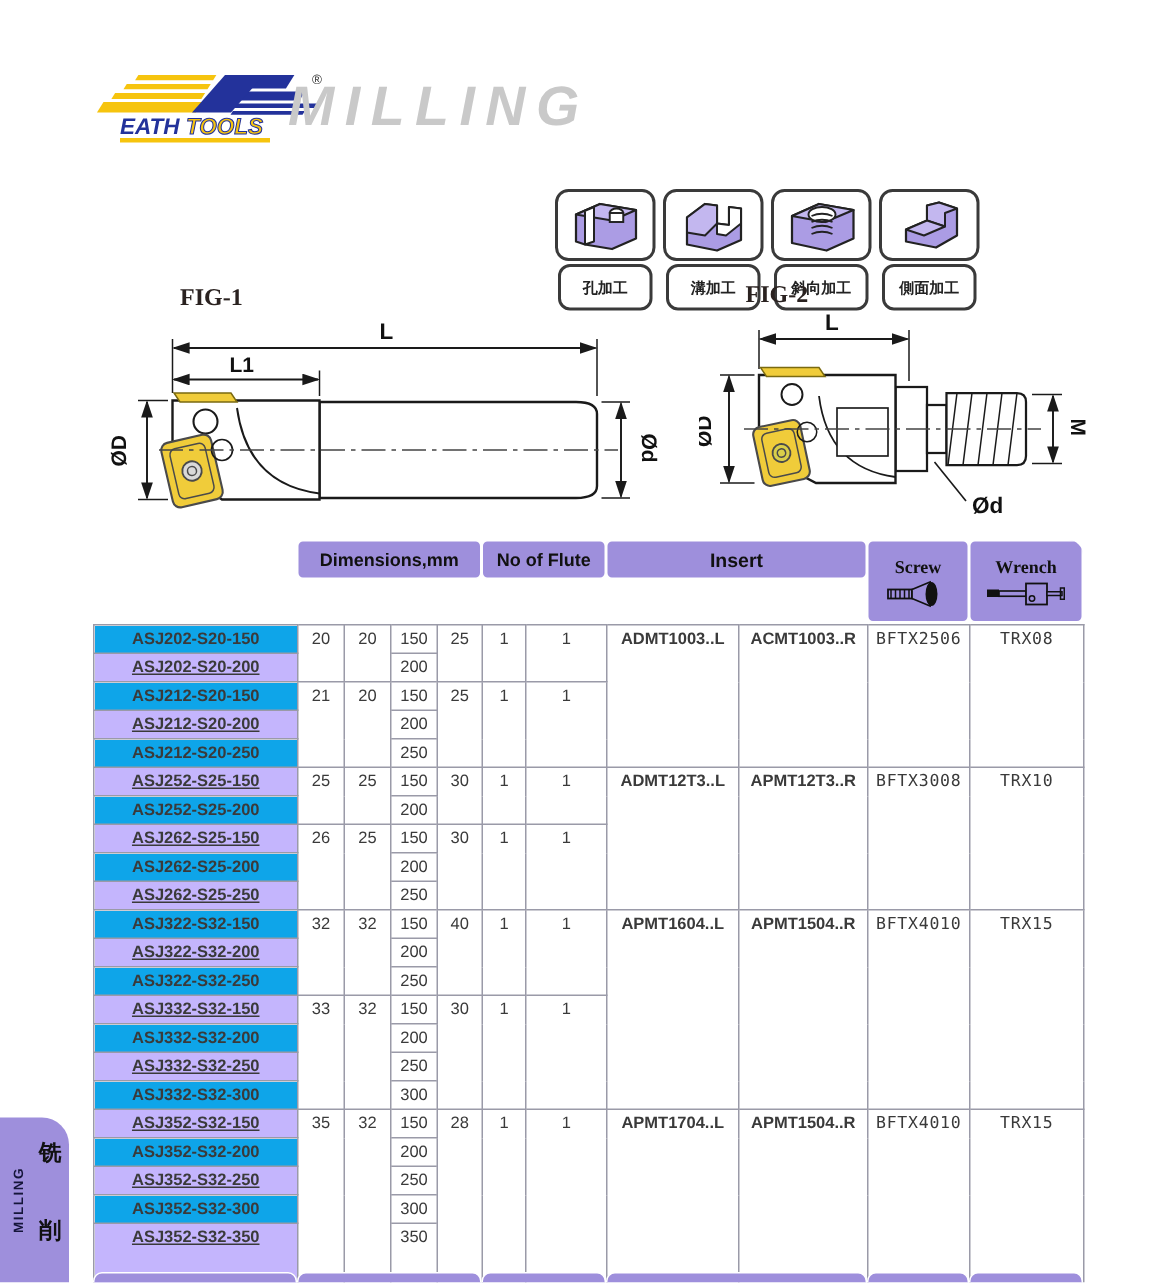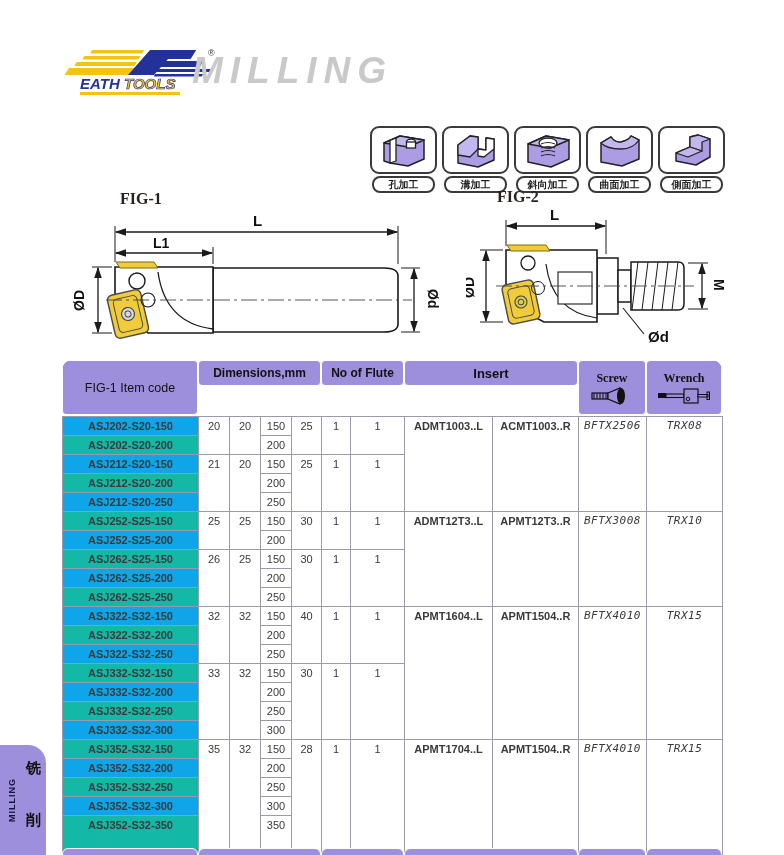--- a/index.html
+++ b/index.html
@@ -9,21 +9,21 @@
   
   #logo{position:absolute;left:58px;top:44px;width:180px;height:58px;}
   #big-title{position:absolute;left:192px;top:50px;font-size:37px;font-weight:bold;
              font-style:italic;color:#c9c9c9;letter-spacing:7px;font-family:"Liberation Sans",sans-serif;}
 
   
   #ops{position:absolute;left:371px;top:126px;display:flex;gap:7px;}
   .op{width:65px;display:flex;flex-direction:column;align-items:center;}
   .op-box{width:63px;height:44px;border:2px solid #3a3a3a;border-radius:9px;background:#fff;
           display:flex;align-items:center;justify-content:center;}
-  .op-label{margin-top:2px;width:63px;height:17px;border:2px solid #3a3a3a;border-radius:8px;
+  .op-label{margin-top:2px;width:63px;height:31px;border:2px solid #3a3a3a;border-radius:8px;
             background:#fff;display:flex;align-items:center;justify-content:center;
             font-size:10px;font-weight:bold;color:#222;box-sizing:border-box;white-space:nowrap;}
 
   
   .fig-label{position:absolute;font-family:"Liberation Serif",serif;font-weight:bold;
              font-size:16px;color:#2a2220;}
   #fig1-label{left:120px;top:190px;}
   #fig2-label{left:477px;top:188px;margin-left:20px;}
   .fig-svg{position:absolute;}
   #fig1-svg{left:68px;top:210px;}
@@ -43,23 +43,23 @@
   #h-insert{grid-column:8/10;font-size:13px;text-align:center;}
   #h-screw{grid-row:1/3;grid-column:10;}
   #h-wrench{grid-row:1/3;grid-column:11;justify-content:center;}
 
   table#spec-table{border-collapse:collapse;table-layout:fixed;width:660px;margin-top:1px;}
   #spec-table td{border:1px solid #9a9aa8;padding:0;text-align:center;vertical-align:top;
                  line-height:18px;height:18px;font-size:11px;color:#3a3a3a;overflow:hidden;}
   #spec-table tr{height:18px;}
   #spec-table tr.tall-row{height:52px;}
   td.code{font-weight:bold;color:#1c1c1c;background:#0ea5e9;}
-  td.code.alt{background:#14b8a6;}
+  td.code.alt{background:#c4b5fd;text-decoration:underline;}
   td.ins{font-weight:bold;color:#151515;}
-  td.tool{font-family:"DejaVu Sans Mono",monospace;color:#8a8a8a;font-size:10.5px;letter-spacing:0.5px;font-style:italic;}
+  td.tool{font-family:"DejaVu Sans Mono",monospace;color:#8a8a8a;font-size:10.5px;letter-spacing:0.5px;}
 
   
   #next-header{position:absolute;left:62px;top:848px;width:660px;display:grid;
                grid-template-columns:136px 123px 83px 174px 68px 76px;height:14px;}
   #next-header div{background:#9e8fdc;border:1px solid #fff;border-radius:6px 6px 0 0;box-sizing:border-box;}
 
   
   #side-tab{position:absolute;left:0;top:745px;width:46px;height:115px;background:#9e8fdc;
             border-top-right-radius:18px;}
   #side-tab .en{position:absolute;left:-23px;top:50px;transform:rotate(-90deg);
@@ -120,29 +120,20 @@
     <div class="op">
       <div class="op-box">
         <svg width="52" height="38" viewBox="0 0 52 38">
           <polygon points="6,13 24,5 47,9 47,28 29,36 6,31" fill="#ab9ce4" stroke="#222" stroke-width="1.5" stroke-linejoin="round"></polygon>
           <polygon points="6,13 24,5 47,9 28,17" fill="#c3b7ef" stroke="#222" stroke-width="1.5" stroke-linejoin="round"></polygon>
           <ellipse cx="26" cy="12" rx="9" ry="5" fill="#fff" stroke="#222" stroke-width="1.3"></ellipse>
           <path d="M19,13 q7,-3 14,0 M19,17 q7,-3 14,0 M19,21 q7,-3 14,0 M19,25 q7,-3 14,0" fill="none" stroke="#222" stroke-width="1.2"></path>
         </svg>
       </div>
       <div class="op-label">斜向加工</div>
-    </div>
-    <div class="op">
-      <div class="op-box">
-        <svg width="52" height="38" viewBox="0 0 52 38">
-          <path d="M7,12 L17,6 q4,6 10,5 q8,-2 10,-6 L45,9 L45,28 L28,35 L7,31 Z" fill="#ab9ce4" stroke="#222" stroke-width="1.5" stroke-linejoin="round"></path>
-          <path d="M7,12 L17,6 q4,6 10,5 q8,-2 10,-6 L45,9 q-6,9 -18,9 q-14,0 -20,-6 Z" fill="#c3b7ef" stroke="#222" stroke-width="1.3" stroke-linejoin="round"></path>
-        </svg>
-      </div>
-      <div class="op-label">曲面加工</div>
     </div>
     <div class="op">
       <div class="op-box">
         <svg width="52" height="38" viewBox="0 0 52 38">
           <polygon points="10,22 24,16 24,6 32,4 44,8 44,26 30,34 10,30" fill="#ab9ce4" stroke="#222" stroke-width="1.5" stroke-linejoin="round"></polygon>
           <polygon points="24,6 32,4 44,8 36,11 36,20 24,16" fill="#c3b7ef" stroke="#222" stroke-width="1.3" stroke-linejoin="round"></polygon>
           <polygon points="10,22 24,16 36,20 22,26" fill="#c3b7ef" stroke="#222" stroke-width="1.3" stroke-linejoin="round"></polygon>
         </svg>
       </div>
       <div class="op-label">側面加工</div>
@@ -239,21 +230,20 @@
       <circle cx="55" cy="96" r="2.8" fill="none" stroke="#4a4a4a" stroke-width="1"></circle>
     </g>
     <circle cx="72" cy="82" r="6.5" fill="none" stroke="#1a1a1a" stroke-width="1"></circle>
     <line x1="30" y1="80" x2="228" y2="80" stroke="#444" stroke-width="0.9" stroke-dasharray="16 4 3 4"></line>
     <line x1="157" y1="102" x2="178" y2="128" stroke="#1a1a1a" stroke-width="1.1"></line>
     <text x="182" y="136" font-size="15" font-weight="bold" fill="#111">Ød</text>
   </svg>
 
   <div id="spec">
     <div id="spec-header">
-      <div id="h-item" class="hcell">FIG-1 Item code</div>
       <div id="h-dims" class="hcell">Dimensions,mm</div>
       <div id="h-flute" class="hcell">No of Flute</div>
       <div id="h-insert" class="hcell">Insert</div>
       <div id="h-screw" class="hcell span2">
         <span>Screw</span>
         <svg width="44" height="18" viewBox="0 0 44 18">
           <rect x="2" y="6" width="16" height="6" fill="#9e8fdc" stroke="#111" stroke-width="1.2"></rect>
           <g stroke="#111" stroke-width="1">
               <line x1="4" y1="6" x2="4" y2="12"></line>
               <line x1="7" y1="6" x2="7" y2="12"></line>

